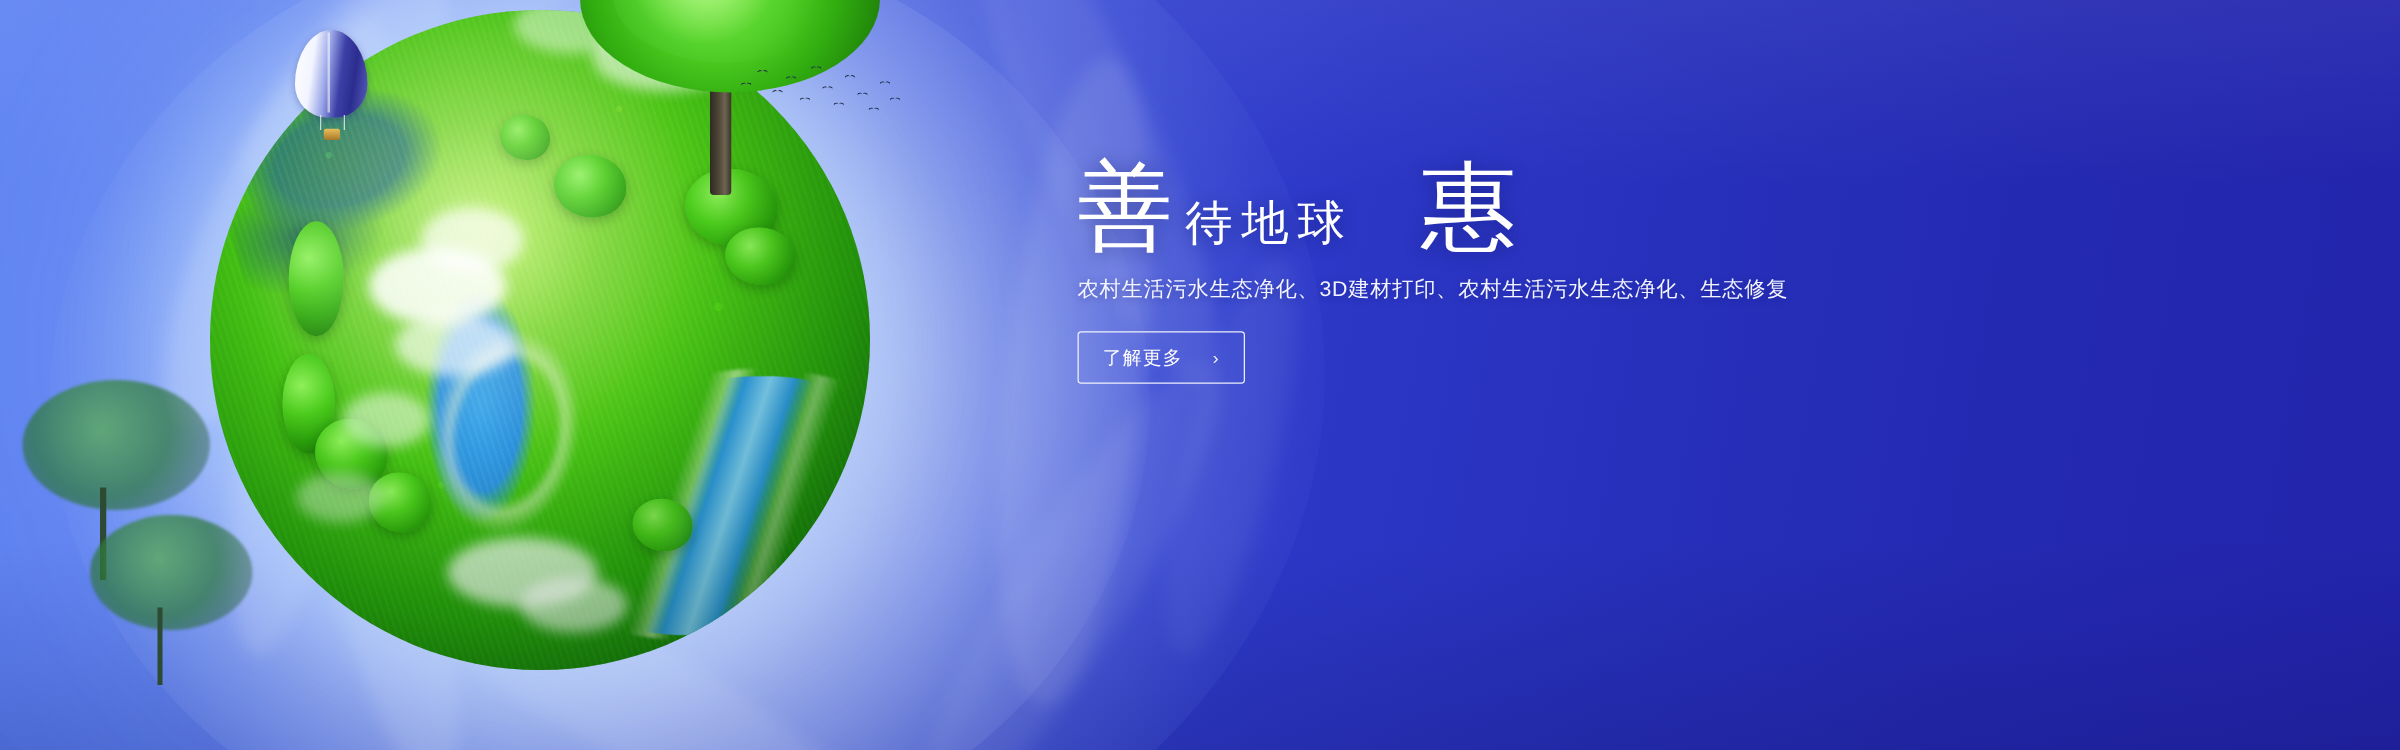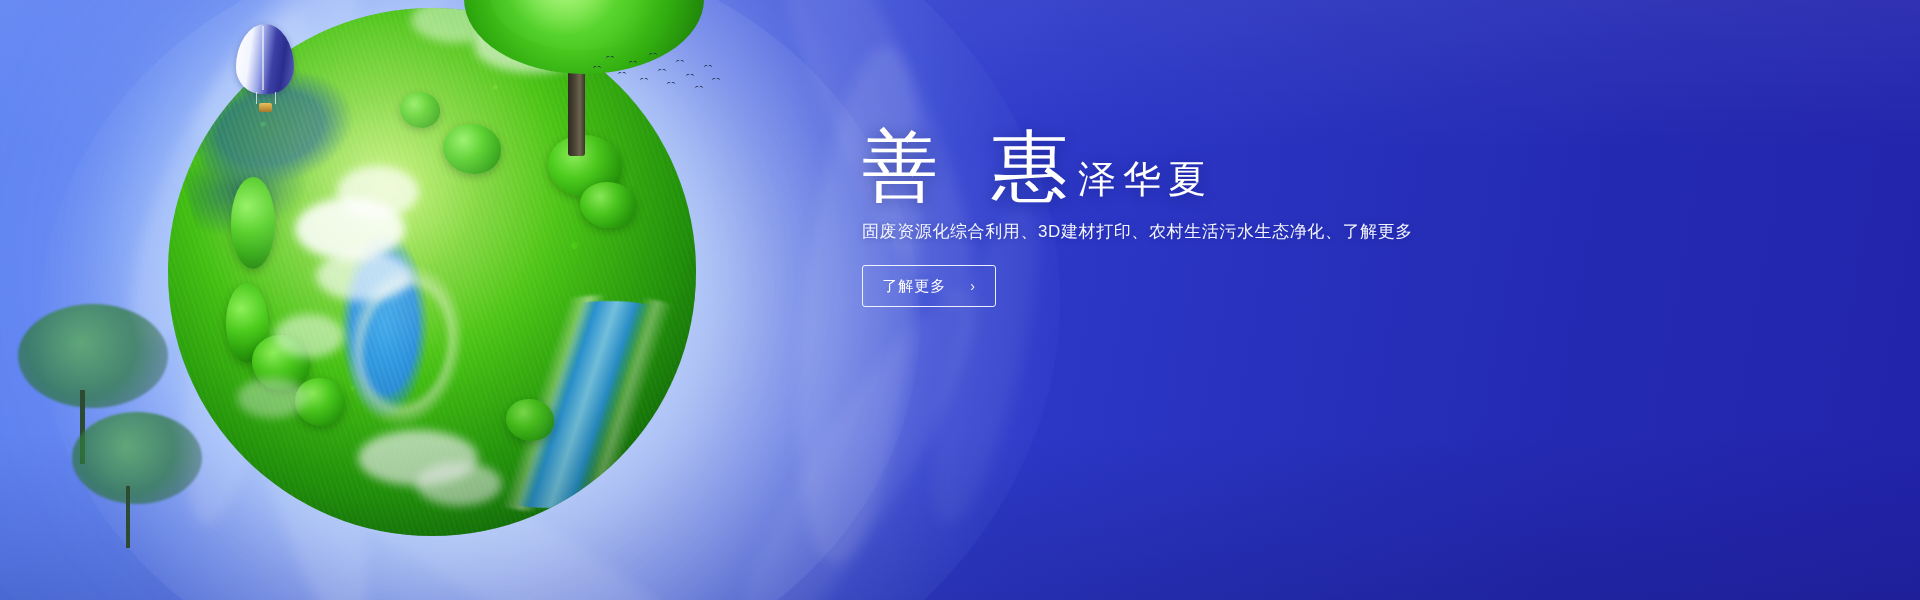--- a/index.html
+++ b/index.html
@@ -265,27 +265,27 @@
     <i class="bird" style="left:95px; top:26px;"></i>
     <i class="bird" style="left:104px;top:38px;"></i>
     <i class="bird" style="left:113px;top:17px;"></i>
     <i class="bird" style="left:121px;top:30px;"></i>
   </div>
 
   <div class="copy">
 
     <div class="headline">
       <span class="hl-big">善</span>
+      <span class="hl-small">待地球</span>
       <span class="hl-gap"></span>
       <span class="hl-big">惠</span>
-      <span class="hl-small">泽华夏</span>
-    </div>
-
-
-    <div class="desc">固废资源化综合利用、3D建材打印、农村生活污水生态净化、了解更多</div>
+    </div>
+
+
+    <div class="desc">农村生活污水生态净化、3D建材打印、农村生活污水生态净化、生态修复</div>
 
     <button class="cta">
       <span>了解更多</span>
       <span class="chev">›</span>
     </button>
 
   </div>
 </div>
 
 </body></html>

